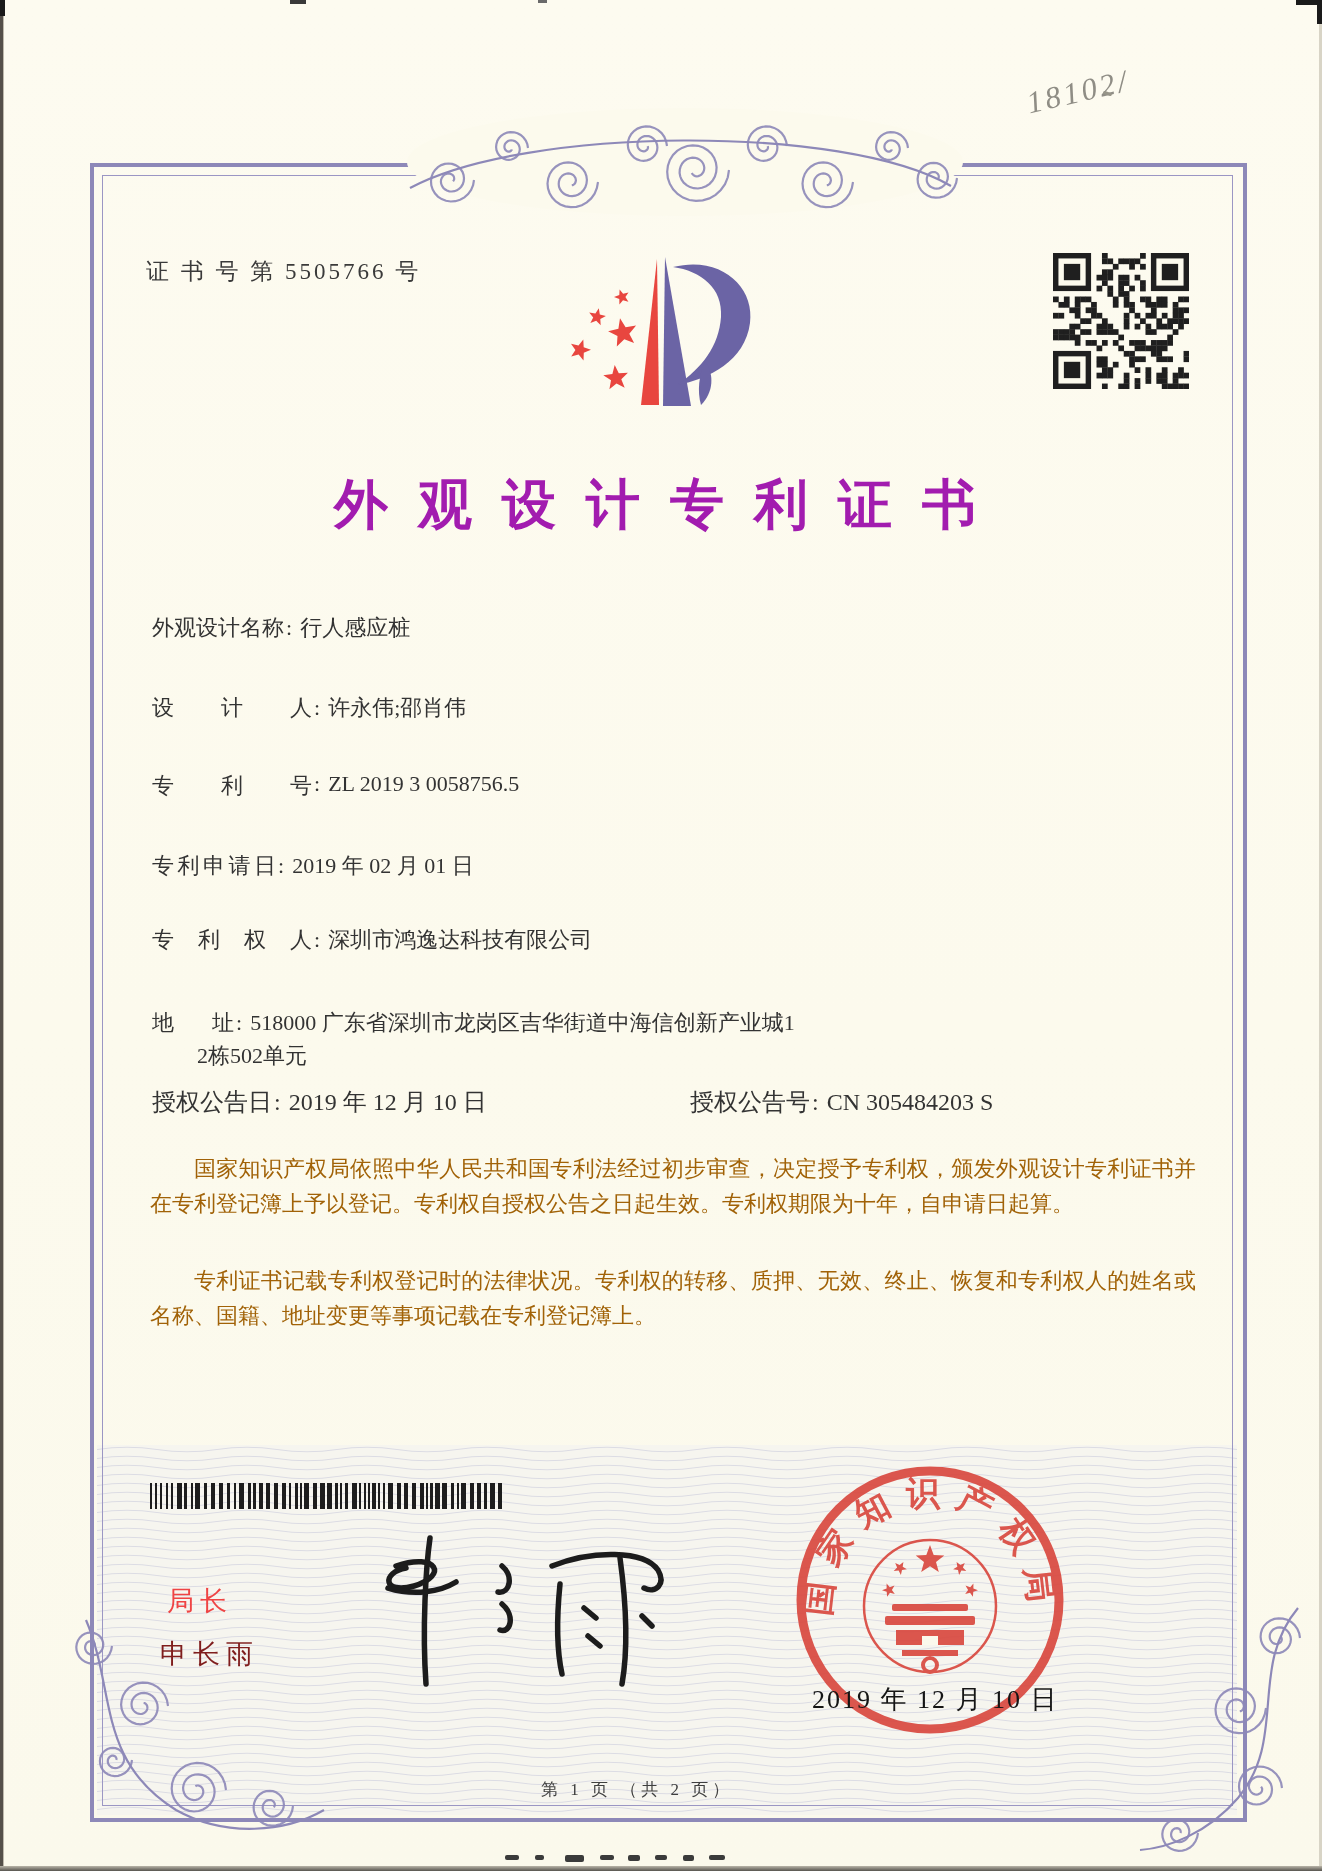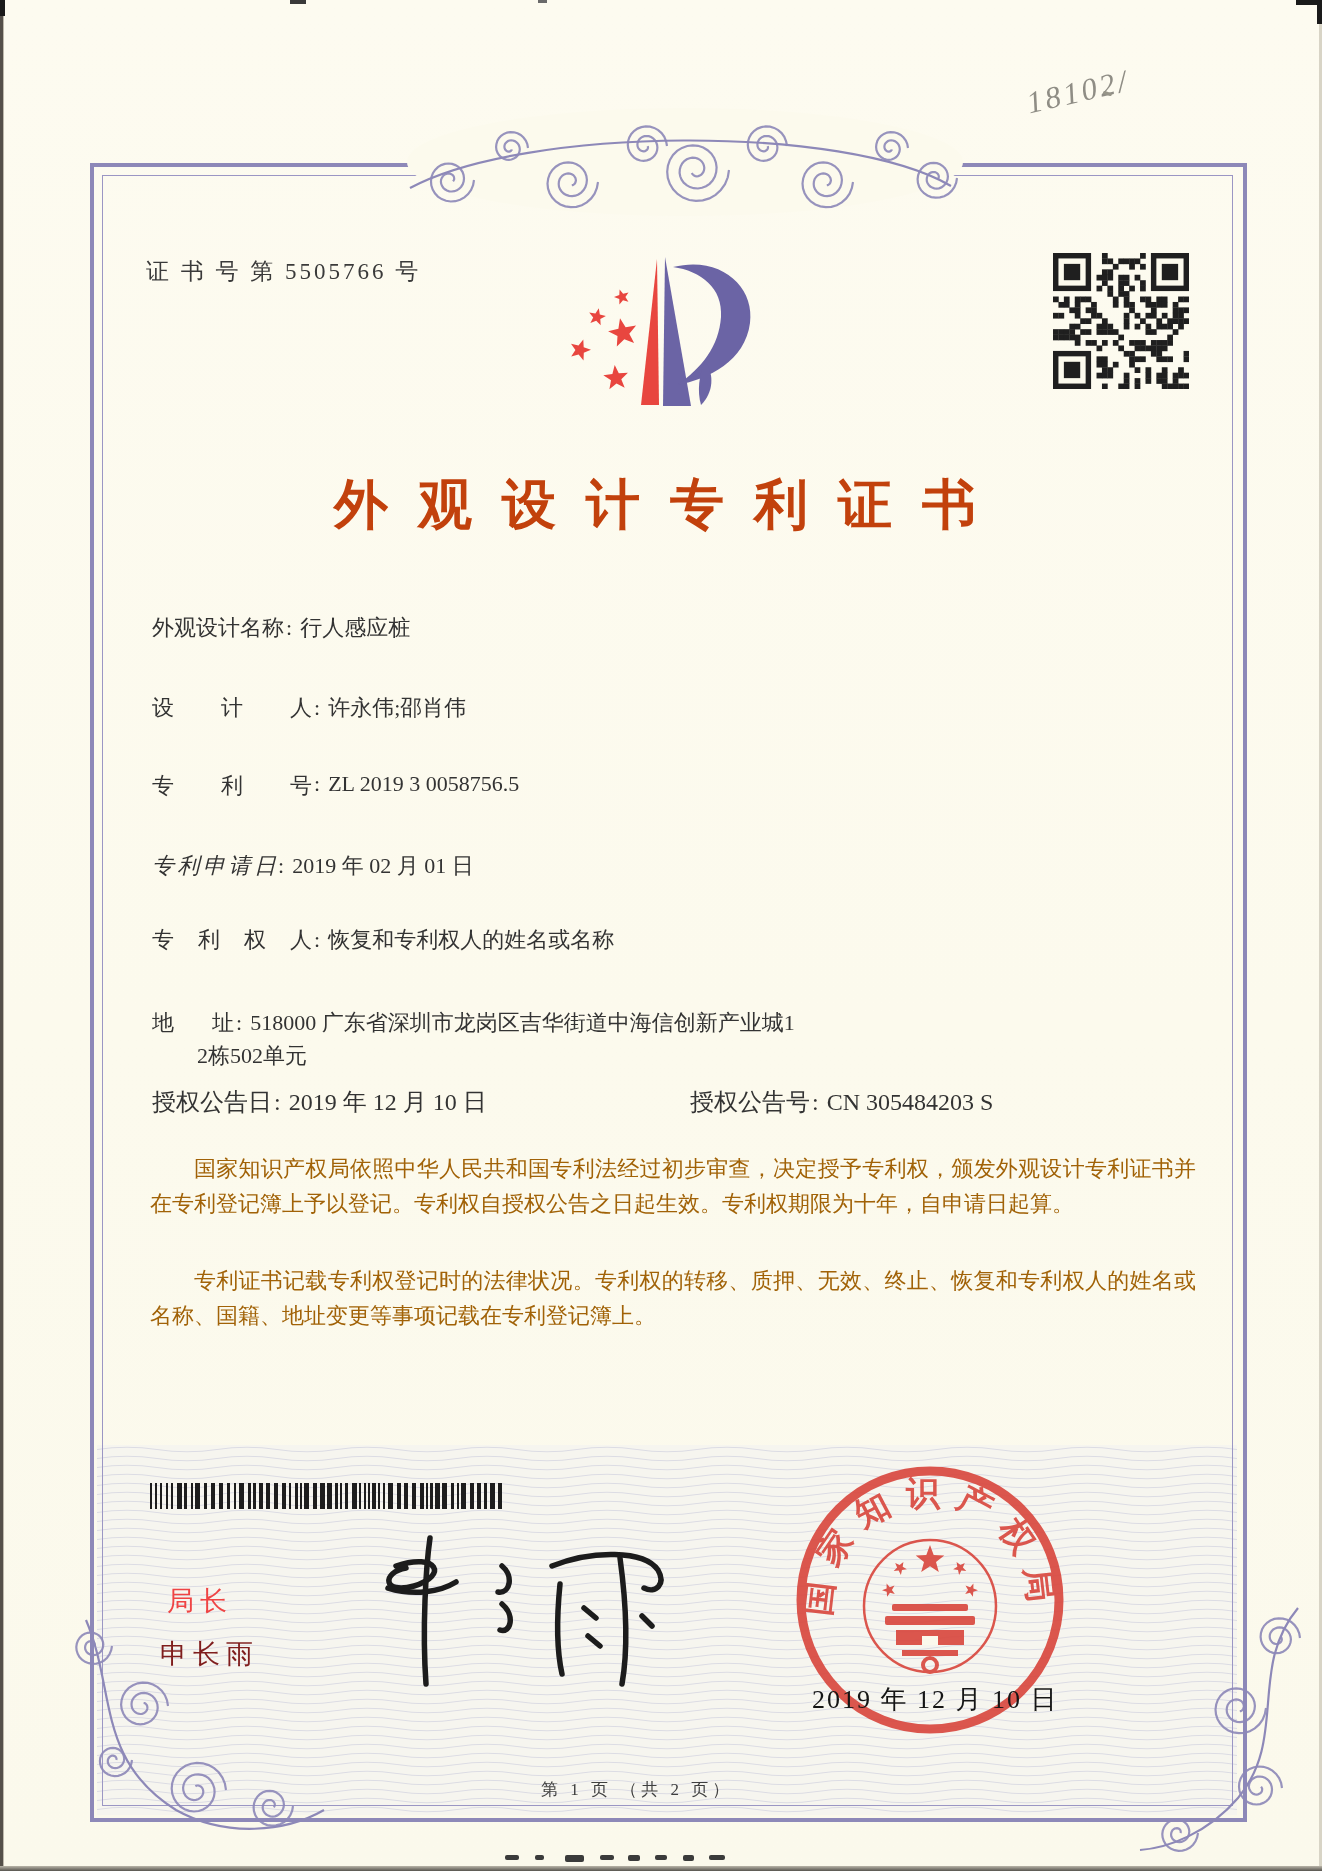--- a/index.html
+++ b/index.html
@@ -27,25 +27,25 @@
   .fl-top{left:395px;top:100px;}
   .fl-bl{left:56px;top:1610px;}
   .fl-br{left:1128px;top:1598px;}
   
   .cert-no{left:146px;top:256px;font-size:23px;letter-spacing:3px;color:#3a3a3a;z-index:3;}
   .hand-note{left:1026px;top:74px;font-size:31px;color:#8f8d85;font-style:italic;letter-spacing:3px;transform:rotate(-13deg);z-index:3;}
   .pen-dot{left:1103px;top:92px;width:9px;height:3px;background:#979589;border-radius:2px;transform:rotate(20deg);z-index:3;}
   .logo{left:553px;top:243px;z-index:3;}
   .qr{left:1053px;top:253px;z-index:3;}
   .title{left:0;top:469px;width:1322px;margin:0;text-align:center;font-size:54px;font-weight:bold;
-         letter-spacing:30px;padding-left:18px;box-sizing:border-box;color:#c2410c;z-index:3;}
+         letter-spacing:30px;padding-left:18px;box-sizing:border-box;color:#a21caf;z-index:3;}
   
   .frow{position:absolute;left:152px;font-size:22px;color:#333;white-space:nowrap;z-index:3;}
   .flabel{display:inline-block;text-align:justify;text-align-last:justify;vertical-align:top;}
-  .w132{width:132px;}.w124{width:124px;font-style:italic;}.w160{width:160px;}.w82{width:82px;}
+  .w132{width:132px;}.w124{width:124px;}.w160{width:160px;}.w82{width:82px;}
   .fcolon{display:inline-block;margin-left:2px;}
   .fvalue{margin-left:8px;}
   .addr2{position:absolute;left:197px;top:1041px;font-size:22px;color:#333;z-index:3;}
   .grow{font-size:24px;width:1080px;}
   .g2{position:absolute;left:538px;top:0;}
   
   .body-p{position:absolute;left:150px;width:1046px;margin:0;text-align:justify;font-size:22px;
           line-height:35px;text-indent:44px;color:#a16207;z-index:3;}
   
   .barcode{left:150px;top:1483px;z-index:3;}
@@ -347,21 +347,21 @@
 <div class="frow" style="top:693px">
   <span class="flabel w160">设计人</span><span class="fcolon">:</span><span class="fvalue">许永伟;邵肖伟</span>
 </div>
 <div class="frow" style="top:771px">
   <span class="flabel w160">专利号</span><span class="fcolon">:</span><span class="fvalue">ZL 2019 3 0058756.5</span>
 </div>
 <div class="frow" style="top:851px">
   <span class="flabel w124">专利申请日</span><span class="fcolon">:</span><span class="fvalue">2019 年 02 月 01 日</span>
 </div>
 <div class="frow" style="top:925px">
-  <span class="flabel w160">专利权人</span><span class="fcolon">:</span><span class="fvalue">恢复和专利权人的姓名或名称</span>
+  <span class="flabel w160">专利权人</span><span class="fcolon">:</span><span class="fvalue">深圳市鸿逸达科技有限公司</span>
 </div>
 <div class="frow" style="top:1008px">
   <span class="flabel w82">地址</span><span class="fcolon">:</span><span class="fvalue">518000 广东省深圳市龙岗区吉华街道中海信创新产业城1</span>
 </div>
 <div class="addr2">2栋502单元</div>
 <div class="frow grow" style="top:1086px">
   <span>授权公告日</span><span class="fcolon">:</span><span class="fvalue">2019 年 12 月 10 日</span>
   <span class="g2">
     <span>授权公告号</span><span class="fcolon">:</span><span class="fvalue">CN 305484203 S</span>
   </span>

